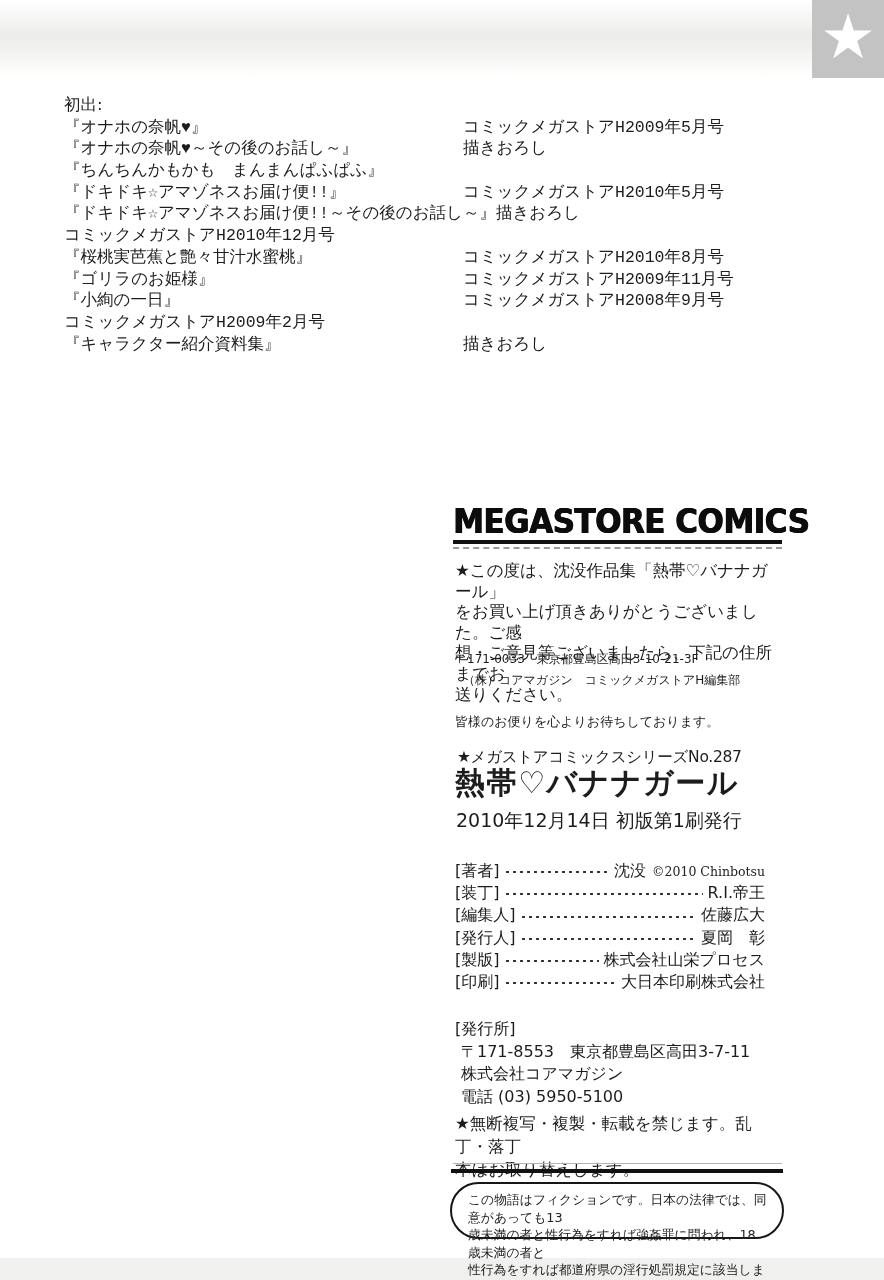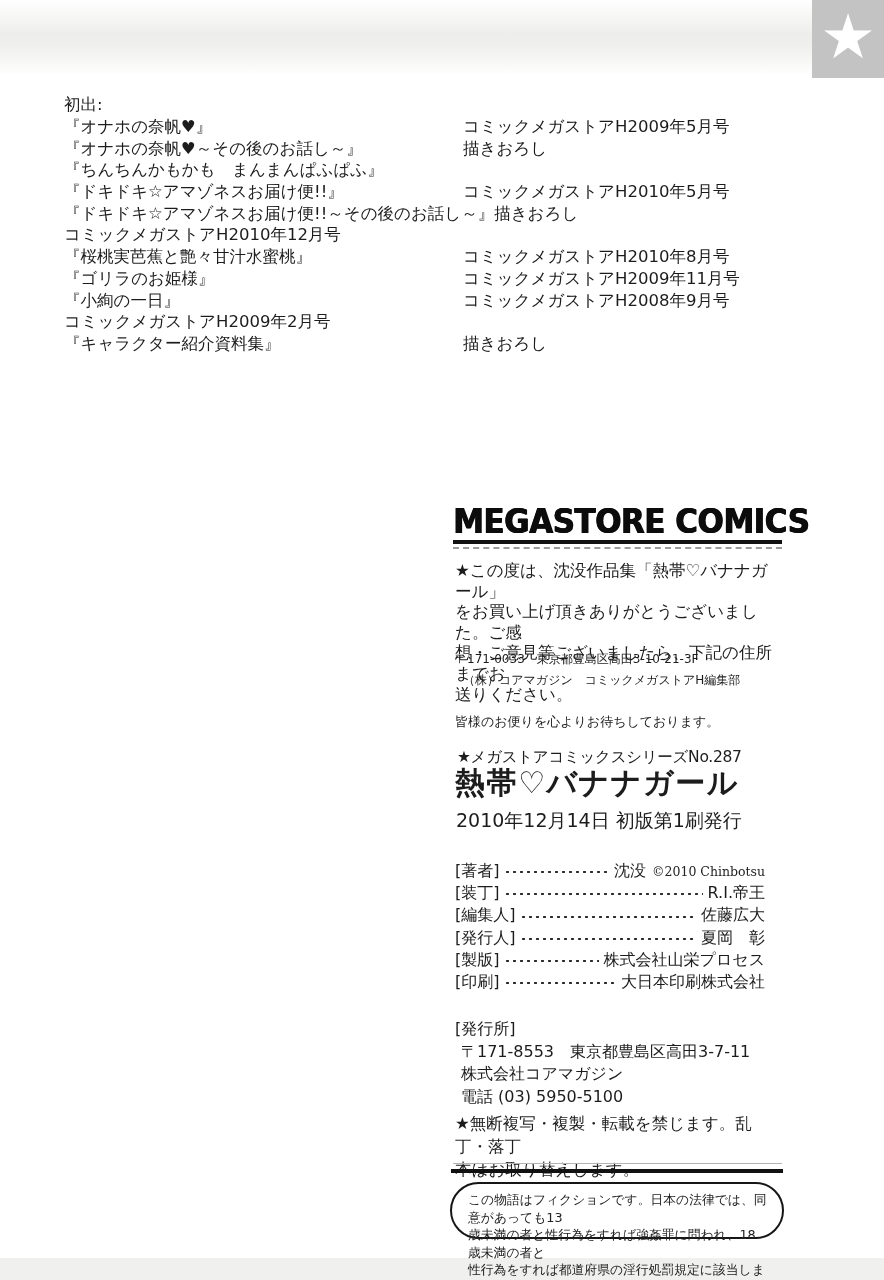--- a/index.html
+++ b/index.html
@@ -19,21 +19,21 @@
   .bottom-band { position:absolute; left:0; bottom:0; width:884px; height:22px; background:#f0f0ee; }
   .corner-badge {
     position:absolute; top:0; right:0; width:72px; height:78px;
     background:#c3c3c3; display:flex; align-items:center; justify-content:center;
   }
   .corner-badge .star { color:#ffffff; font-size:62px; line-height:1; margin-top:-4px; }
 
   
   .fp { position:absolute; left:64px; top:94px; width:760px; font-size:16.5px; }
   .fp-heading { height:22px; }
-  .fp-row { display:flex; height:21.7px; align-items:flex-start; }
+  .fp-row { display:flex; height:21.7px; align-items:flex-end;font-family:Liberation Mono, monospace; }
   .fp-title { min-width:399px; flex-shrink:0; white-space:nowrap; }
   .fp-source { white-space:nowrap; }
 
   
   .logo {
     position:absolute; left:453px; top:502px; width:330px;
     font-weight:bold; font-size:31px; letter-spacing:-0.5px; color:#0c0c0c;
     text-shadow:0.7px 0 #0c0c0c, -0.3px 0 #0c0c0c;
     transform:scaleY(1.06); transform-origin:left top; white-space:nowrap;
   }

